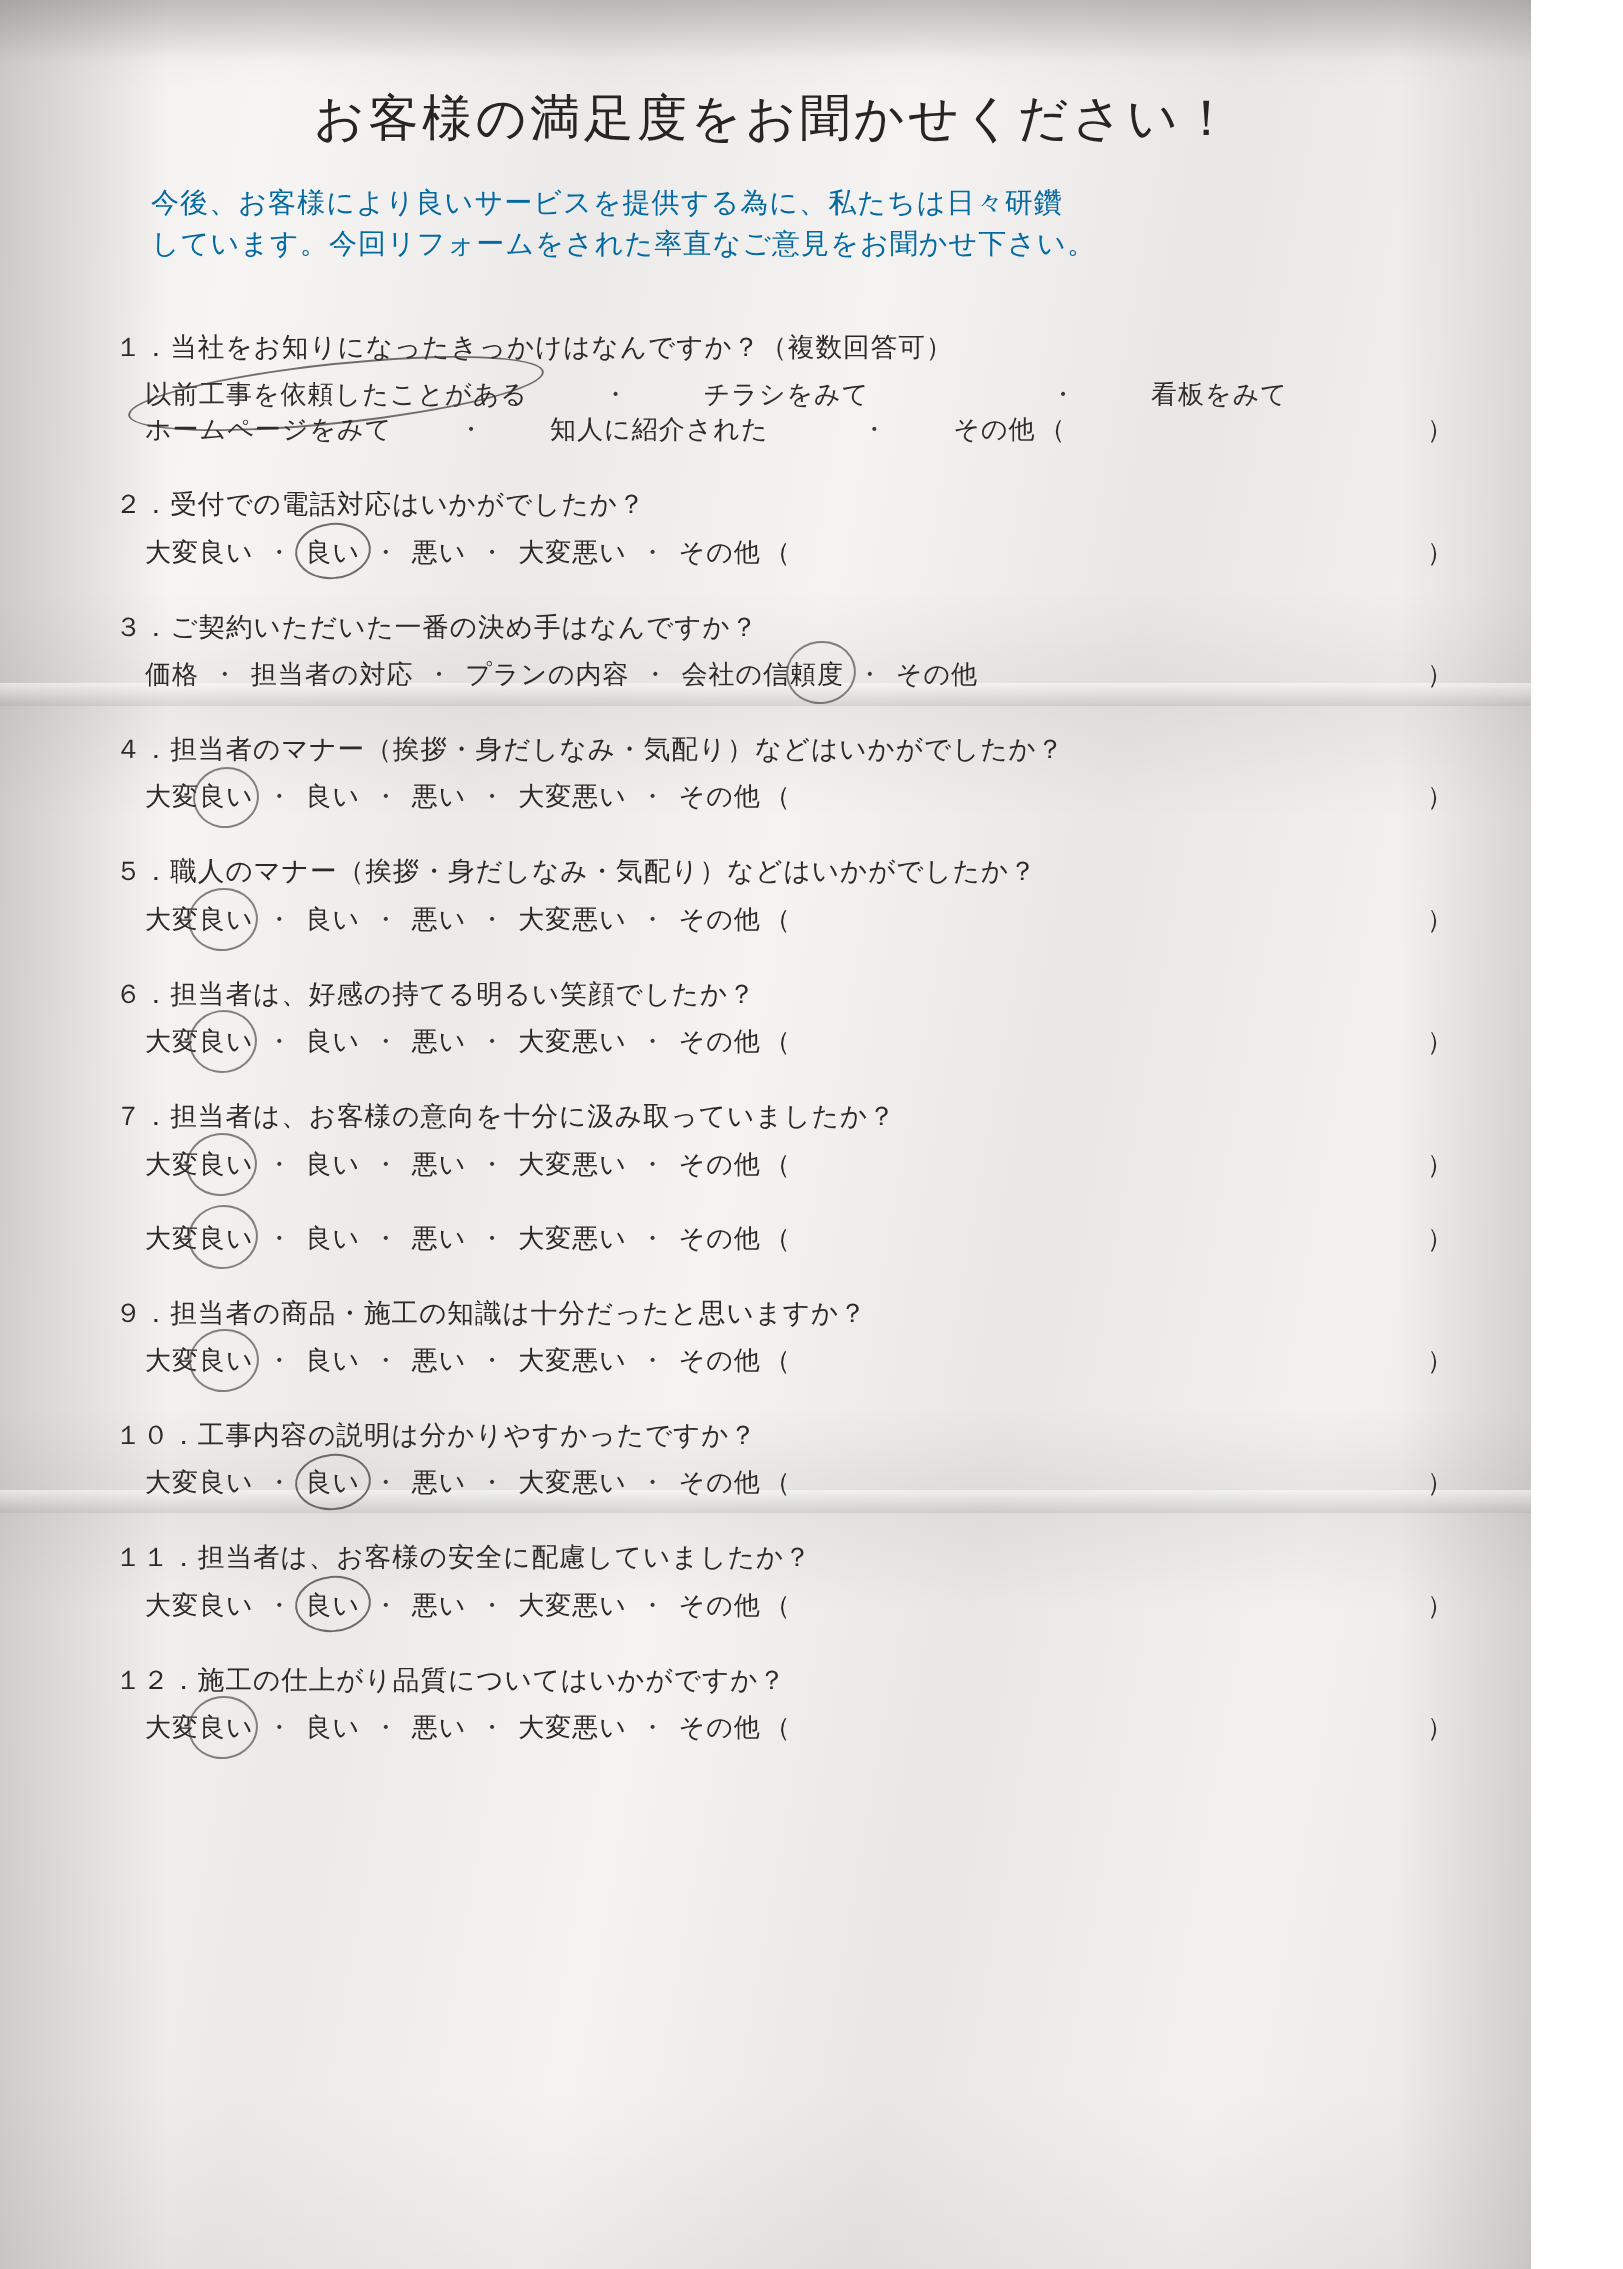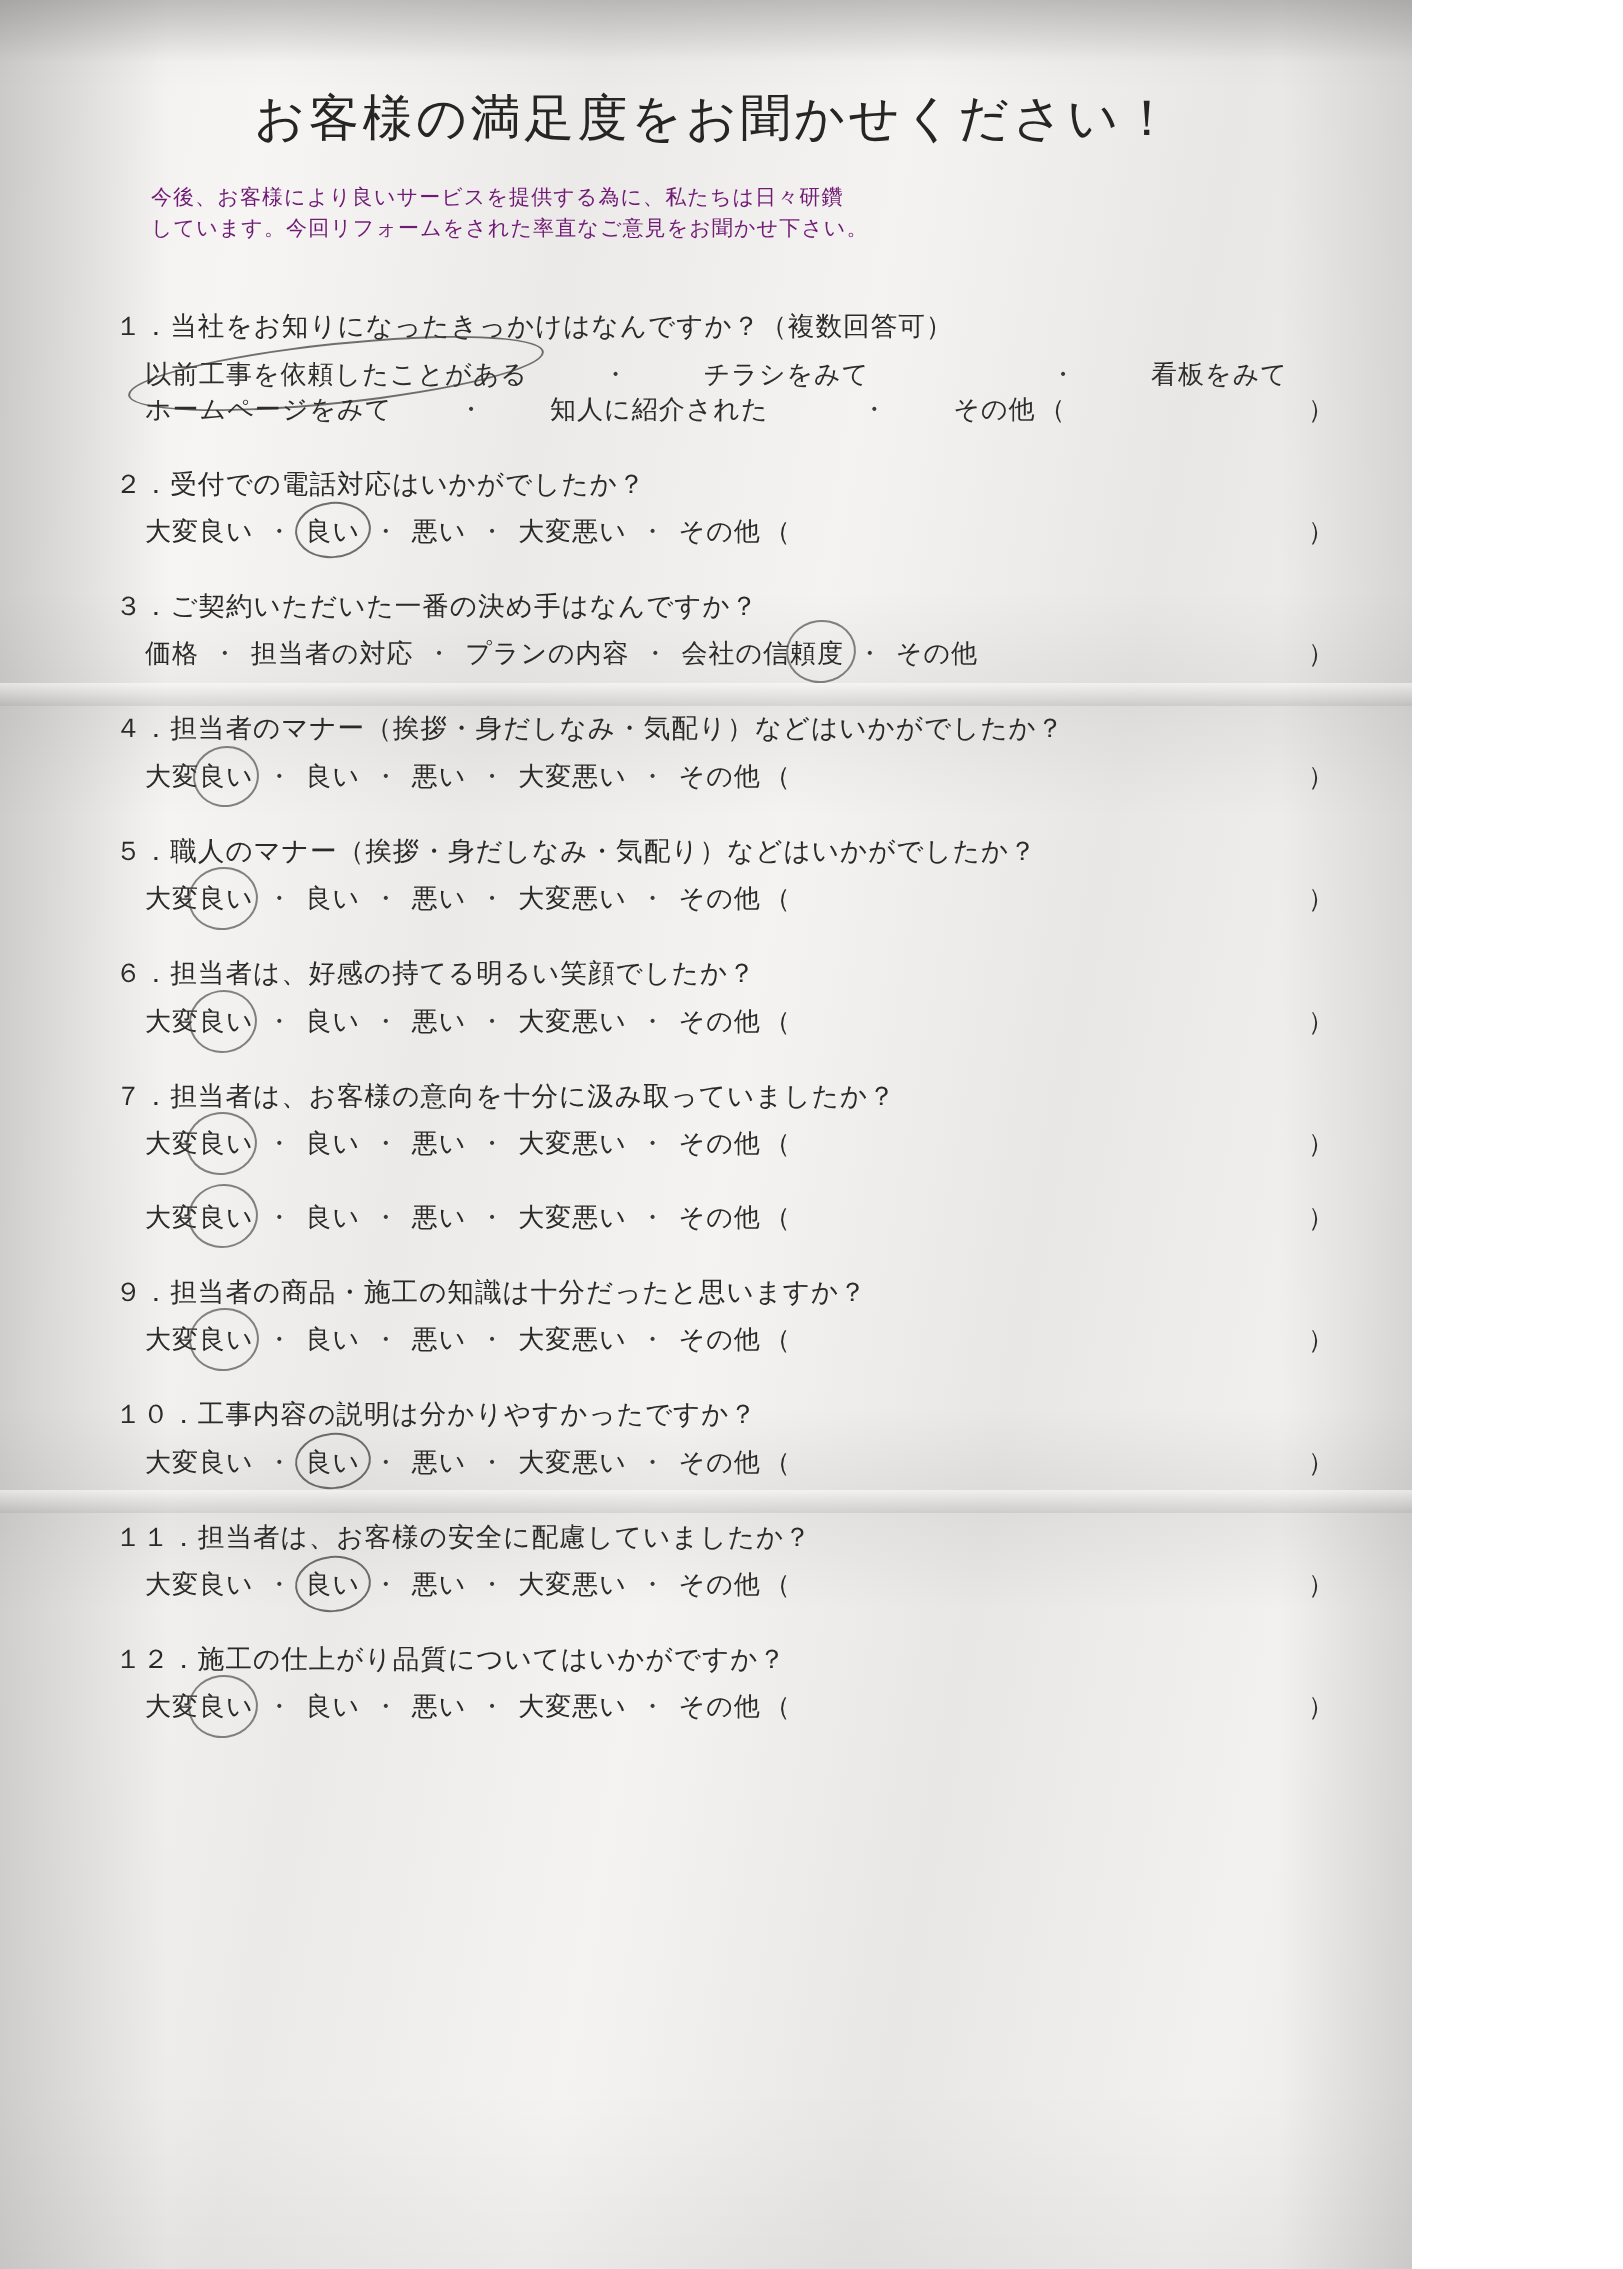--- a/index.html
+++ b/index.html
@@ -6,21 +6,21 @@
   html, body {
     margin: 0;
     padding: 0;
     background: #ffffff;
   }
   body {
     font-family: "Liberation Serif", "DejaVu Serif", serif;
   }
   .page {
     position: relative;
-    width: 1412px;
+    width: 1531px;
     height: 2270px;
     overflow: hidden;
     background: #e9e8e6;
   }
   
   .paper {
     position: absolute;
     left: 0;
     top: 0;
     width: 1623px;
@@ -72,24 +72,24 @@
     text-align: center;
     font-size: 50px;
     letter-spacing: 3.5px;
     font-weight: 400;
     margin: 85px 0 0 0;
     padding-left: 17.7px;
     color: #262524;
   }
   .intro {
     margin: 30px 133px 0 151px;
-    font-size: 21px;
+    font-size: 28px;
     line-height: 1.48;
     letter-spacing: 1.1px;
-    color: #701a75;
+    color: #0369a1;
   }
 
   .questions {
     margin: 64px 0 0 0;
     padding: 0 54px 0 115px;
   }
   .q {
     margin-bottom: 39px;
   }
   .q-text {

